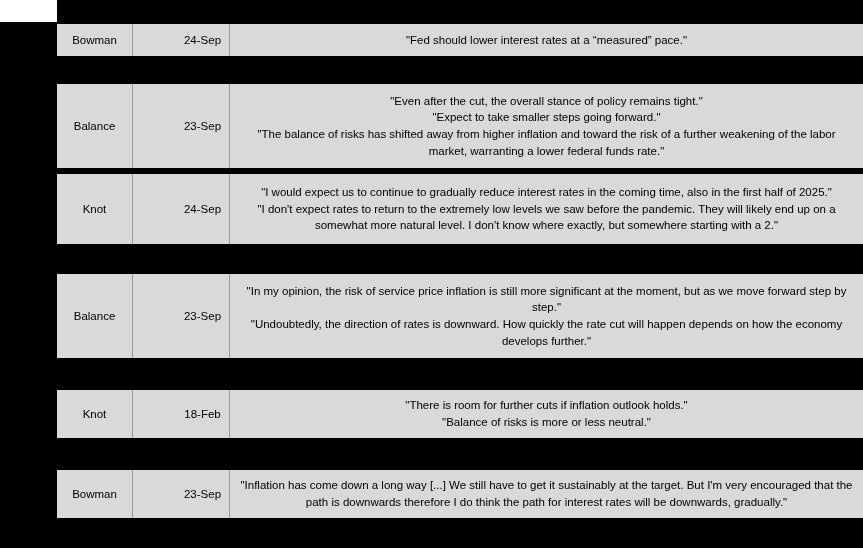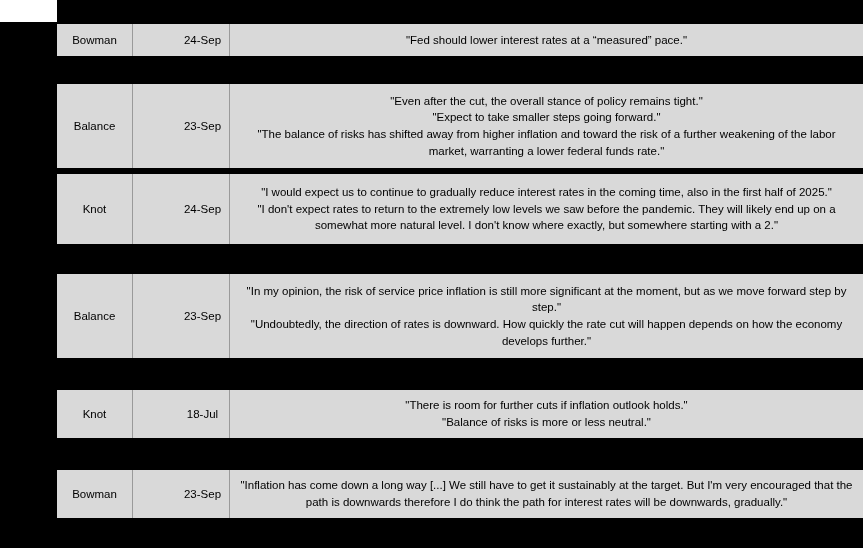--- a/index.html
+++ b/index.html
@@ -116,21 +116,21 @@
         <div class="cell cell-speaker">Balance</div>
         <div class="cell cell-date">23-Sep</div>
         <div class="cell cell-quote">
           <span class="quote-line">"In my opinion, the risk of service price inflation is still more significant at the moment, but as we move forward step by step."</span>
           <span class="quote-line">"Undoubtedly, the direction of rates is downward. How quickly the rate cut will happen depends on how the economy develops further."</span>
         </div>
       </div>
       <div class="spacer" style="height: 32px;"></div>
       <div class="row" style="height: 48px;">
         <div class="cell cell-speaker">Knot</div>
-        <div class="cell cell-date">18-Jul</div>
+        <div class="cell cell-date">18-Feb</div>
         <div class="cell cell-quote">
           <span class="quote-line">"There is room for further cuts if inflation outlook holds."</span>
           <span class="quote-line">"Balance of risks is more or less neutral."</span>
         </div>
       </div>
       <div class="spacer" style="height: 32px;"></div>
       <div class="row" style="height: 48px;">
         <div class="cell cell-speaker">Bowman</div>
         <div class="cell cell-date">23-Sep</div>
         <div class="cell cell-quote">

